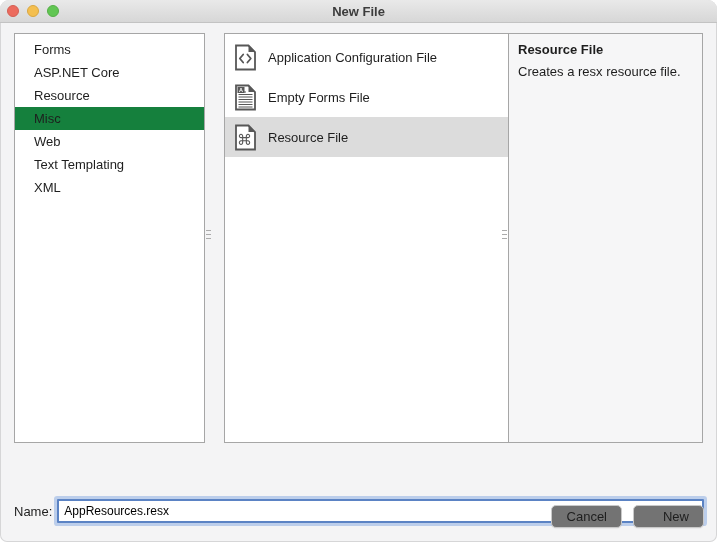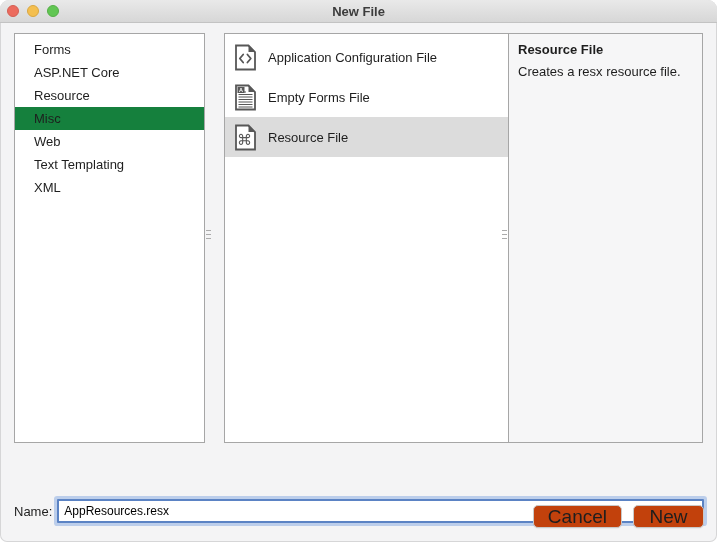--- a/index.html
+++ b/index.html
@@ -56,23 +56,23 @@
   .name-row input{
     flex:1;height:24px;font-family:inherit;font-size:12px;color:#000;
     border:2px solid #5b83c4;border-radius:1px;padding:0 5px;outline:none;
     box-shadow:0 0 0 3px rgba(120,160,225,.45);
     background:#fff;
   }
   
   .button-row{position:absolute;right:13px;top:505px;display:flex;gap:11px;}
   .button-row button{
     min-width:71px;height:23px;padding:0 14px;
-    background:#c2410c;border:1px solid #c9c9c9;border-radius:5px;
-    font-family:inherit;font-size:19px;color:#1e1e1e;
-    box-shadow:0 1px 1px rgba(0,0,0,.05);cursor:pointer;
+    background:#737373;border:1px solid #c9c9c9;border-radius:5px;
+    font-family:inherit;font-size:13px;color:#1e1e1e;
+    box-shadow:0 1px 1px rgba(0,0,0,.05);cursor:pointer;text-align:right;
   }
 </style>
 </head>
 <body>
 
 <div class="window">
 
   <div class="titlebar">
     <div class="traffic-lights">
       <span class="tl" style="background:#ec6b5e;border:1px solid #d35f54;"></span>

